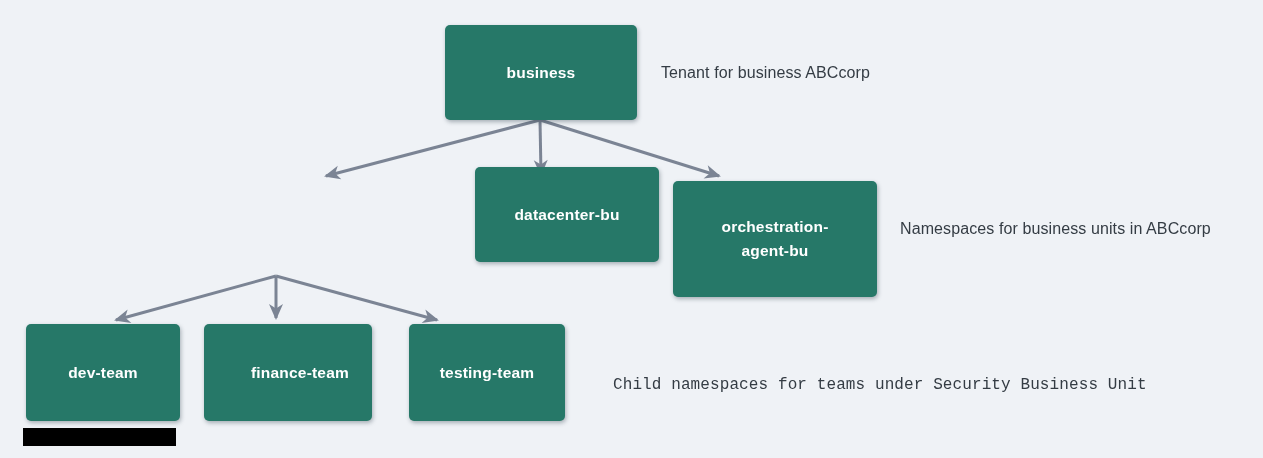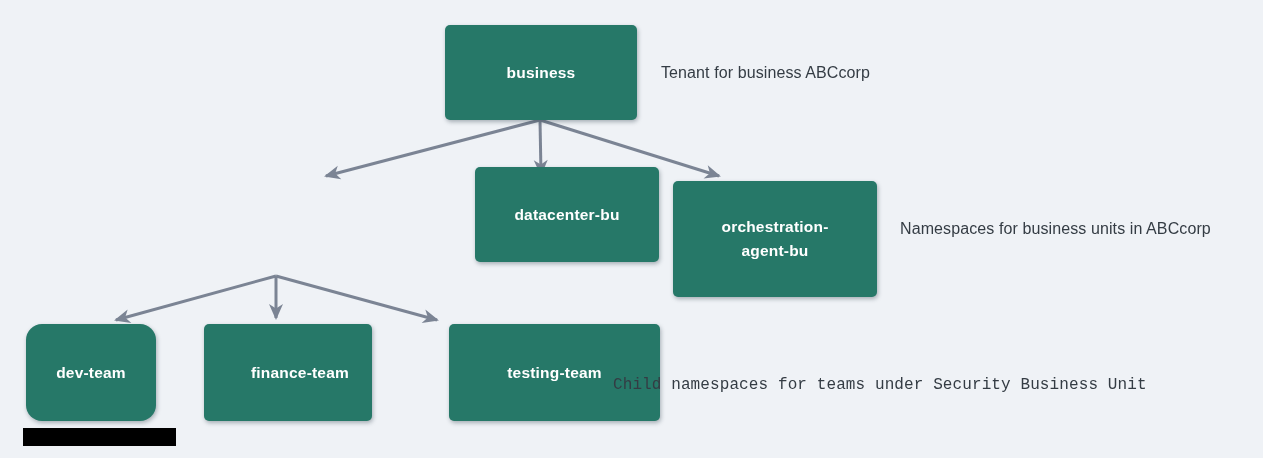--- a/index.html
+++ b/index.html
@@ -110,29 +110,29 @@
 
 
   <div class="node" style="left:446px; top:167px; width:184px; height:95px;margin-left:29px;">
     <span class="node-label">datacenter-bu</span>
   </div>
 
   <div class="node node--orchestration" style="left:673px; top:181px; width:204px; height:116px;">
     <span class="node-label">orchestration-agent-bu</span>
   </div>
 
-  <div class="node" style="left:26px; top:324px; width:130px; height:97px;border-radius:16px;">
+  <div class="node" style="left:26px; top:324px; width:154px; height:97px;">
     <span class="node-label">dev-team</span>
   </div>
 
   <div class="node" style="left:204px; top:324px; width:168px; height:97px;padding-left:24px;">
     <span class="node-label">finance-team</span>
   </div>
 
-  <div class="node" style="left:409px; top:324px; width:211px; height:97px;margin-left:40px;">
+  <div class="node" style="left:409px; top:324px; width:156px; height:97px;">
     <span class="node-label">testing-team</span>
   </div>
 
   <div class="annotation" style="left:661px; top:73px;">Tenant for business ABCcorp</div>
 
   <div class="annotation" style="left:900px; top:229px;">Namespaces for business units in ABCcorp</div>
 
   <div class="annotation" style="left:613px; top:385px;font-family:Liberation Mono, monospace;">Child namespaces for teams under Security Business Unit</div>
 
   <div class="redaction"></div>

